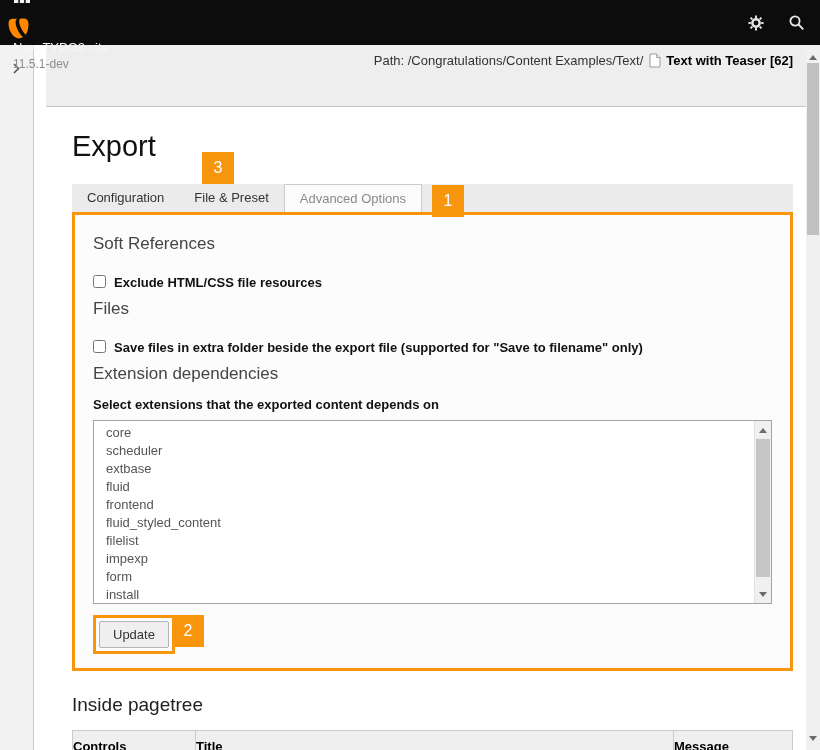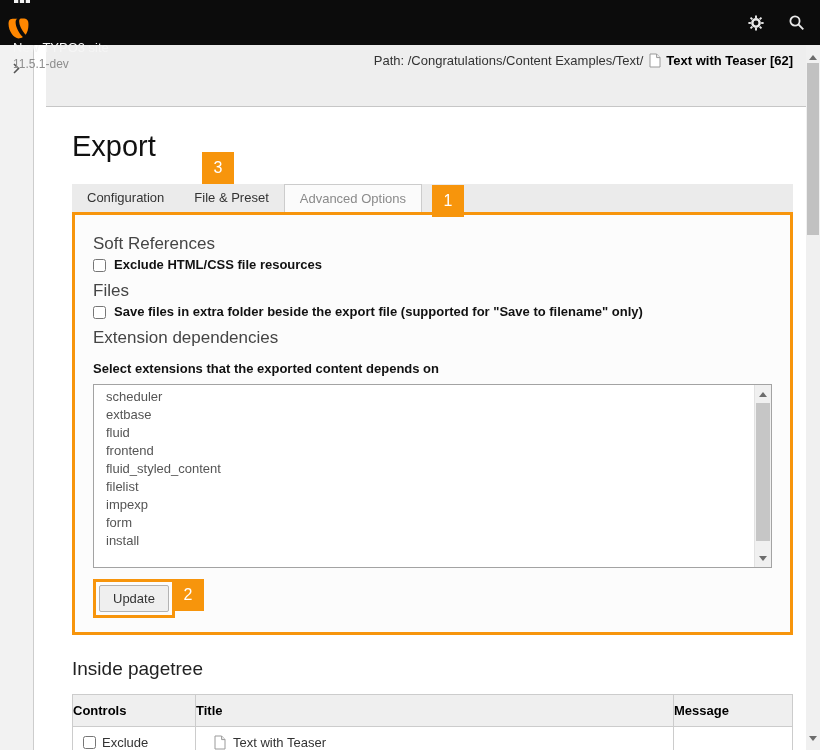--- a/index.html
+++ b/index.html
@@ -53,21 +53,21 @@
   
   .badge { width:32px; height:32px; background:var(--accent,#f7950c); color:#fff; font-size:16px;
            display:flex; align-items:center; justify-content:center; z-index:10; flex:0 0 auto; }
   .badge-3 { position:absolute; left:156px; top:45px; }
   .badge-1 { align-self:flex-start; margin:1px 0 0 10px; }
   .badge-2 { margin-left:-3px; }
 
   
   .panel { border:3px solid var(--accent,#f7950c); background:#fcfcfc; padding:10px 18px 14px 18px; }
   .section-h { font-size:17px; font-weight:400; color:#454545; margin-top:9px; }
-  .checkrow { display:flex; align-items:flex-end; margin-top:3px; }
+  .checkrow { display:flex; align-items:flex-start; margin-top:21px; }
   .checkrow input { width:13px; height:13px; margin-right:8px; flex:0 0 auto; }
   .checkrow label { font-size:13px; font-weight:bold; color:#111; }
   .select-label { font-size:13px; font-weight:bold; color:#111; margin-top:13px; }
 
   .listbox { position:relative; margin-top:8px; height:184px; border:1px solid #a3a3a3; background:#fff; overflow:hidden; }
   .opts { padding-top:3px; }
   .opt { font-size:13px; line-height:18px; padding-left:12px; color:#555; cursor:default; }
   .lb-sb { position:absolute; top:0; right:0; bottom:0; width:17px; background:#f0f0f0; border-left:1px solid #e2e2e2; }
   .lb-btn { position:absolute; left:0; width:16px; height:16px; display:flex; align-items:center; justify-content:center; }
   .lb-btn.up { top:1px; } .lb-btn.down { bottom:1px; }
@@ -206,20 +206,21 @@
         <div class="checkrow">
           <input type="checkbox" id="cb-extrafolder" style="">
           <label for="cb-extrafolder">Save files in extra folder beside the export file (supported for "Save to filename" only)</label>
         </div>
 
         <div class="section-h">Extension dependencies</div>
         <div class="select-label">Select extensions that the exported content depends on</div>
 
         <div class="listbox">
           <div class="opts">
+            <div class="opt">core</div>
             <div class="opt">scheduler</div>
             <div class="opt">extbase</div>
             <div class="opt">fluid</div>
             <div class="opt">frontend</div>
             <div class="opt">fluid_styled_content</div>
             <div class="opt">filelist</div>
             <div class="opt">impexp</div>
             <div class="opt">form</div>
             <div class="opt">install</div>
 

